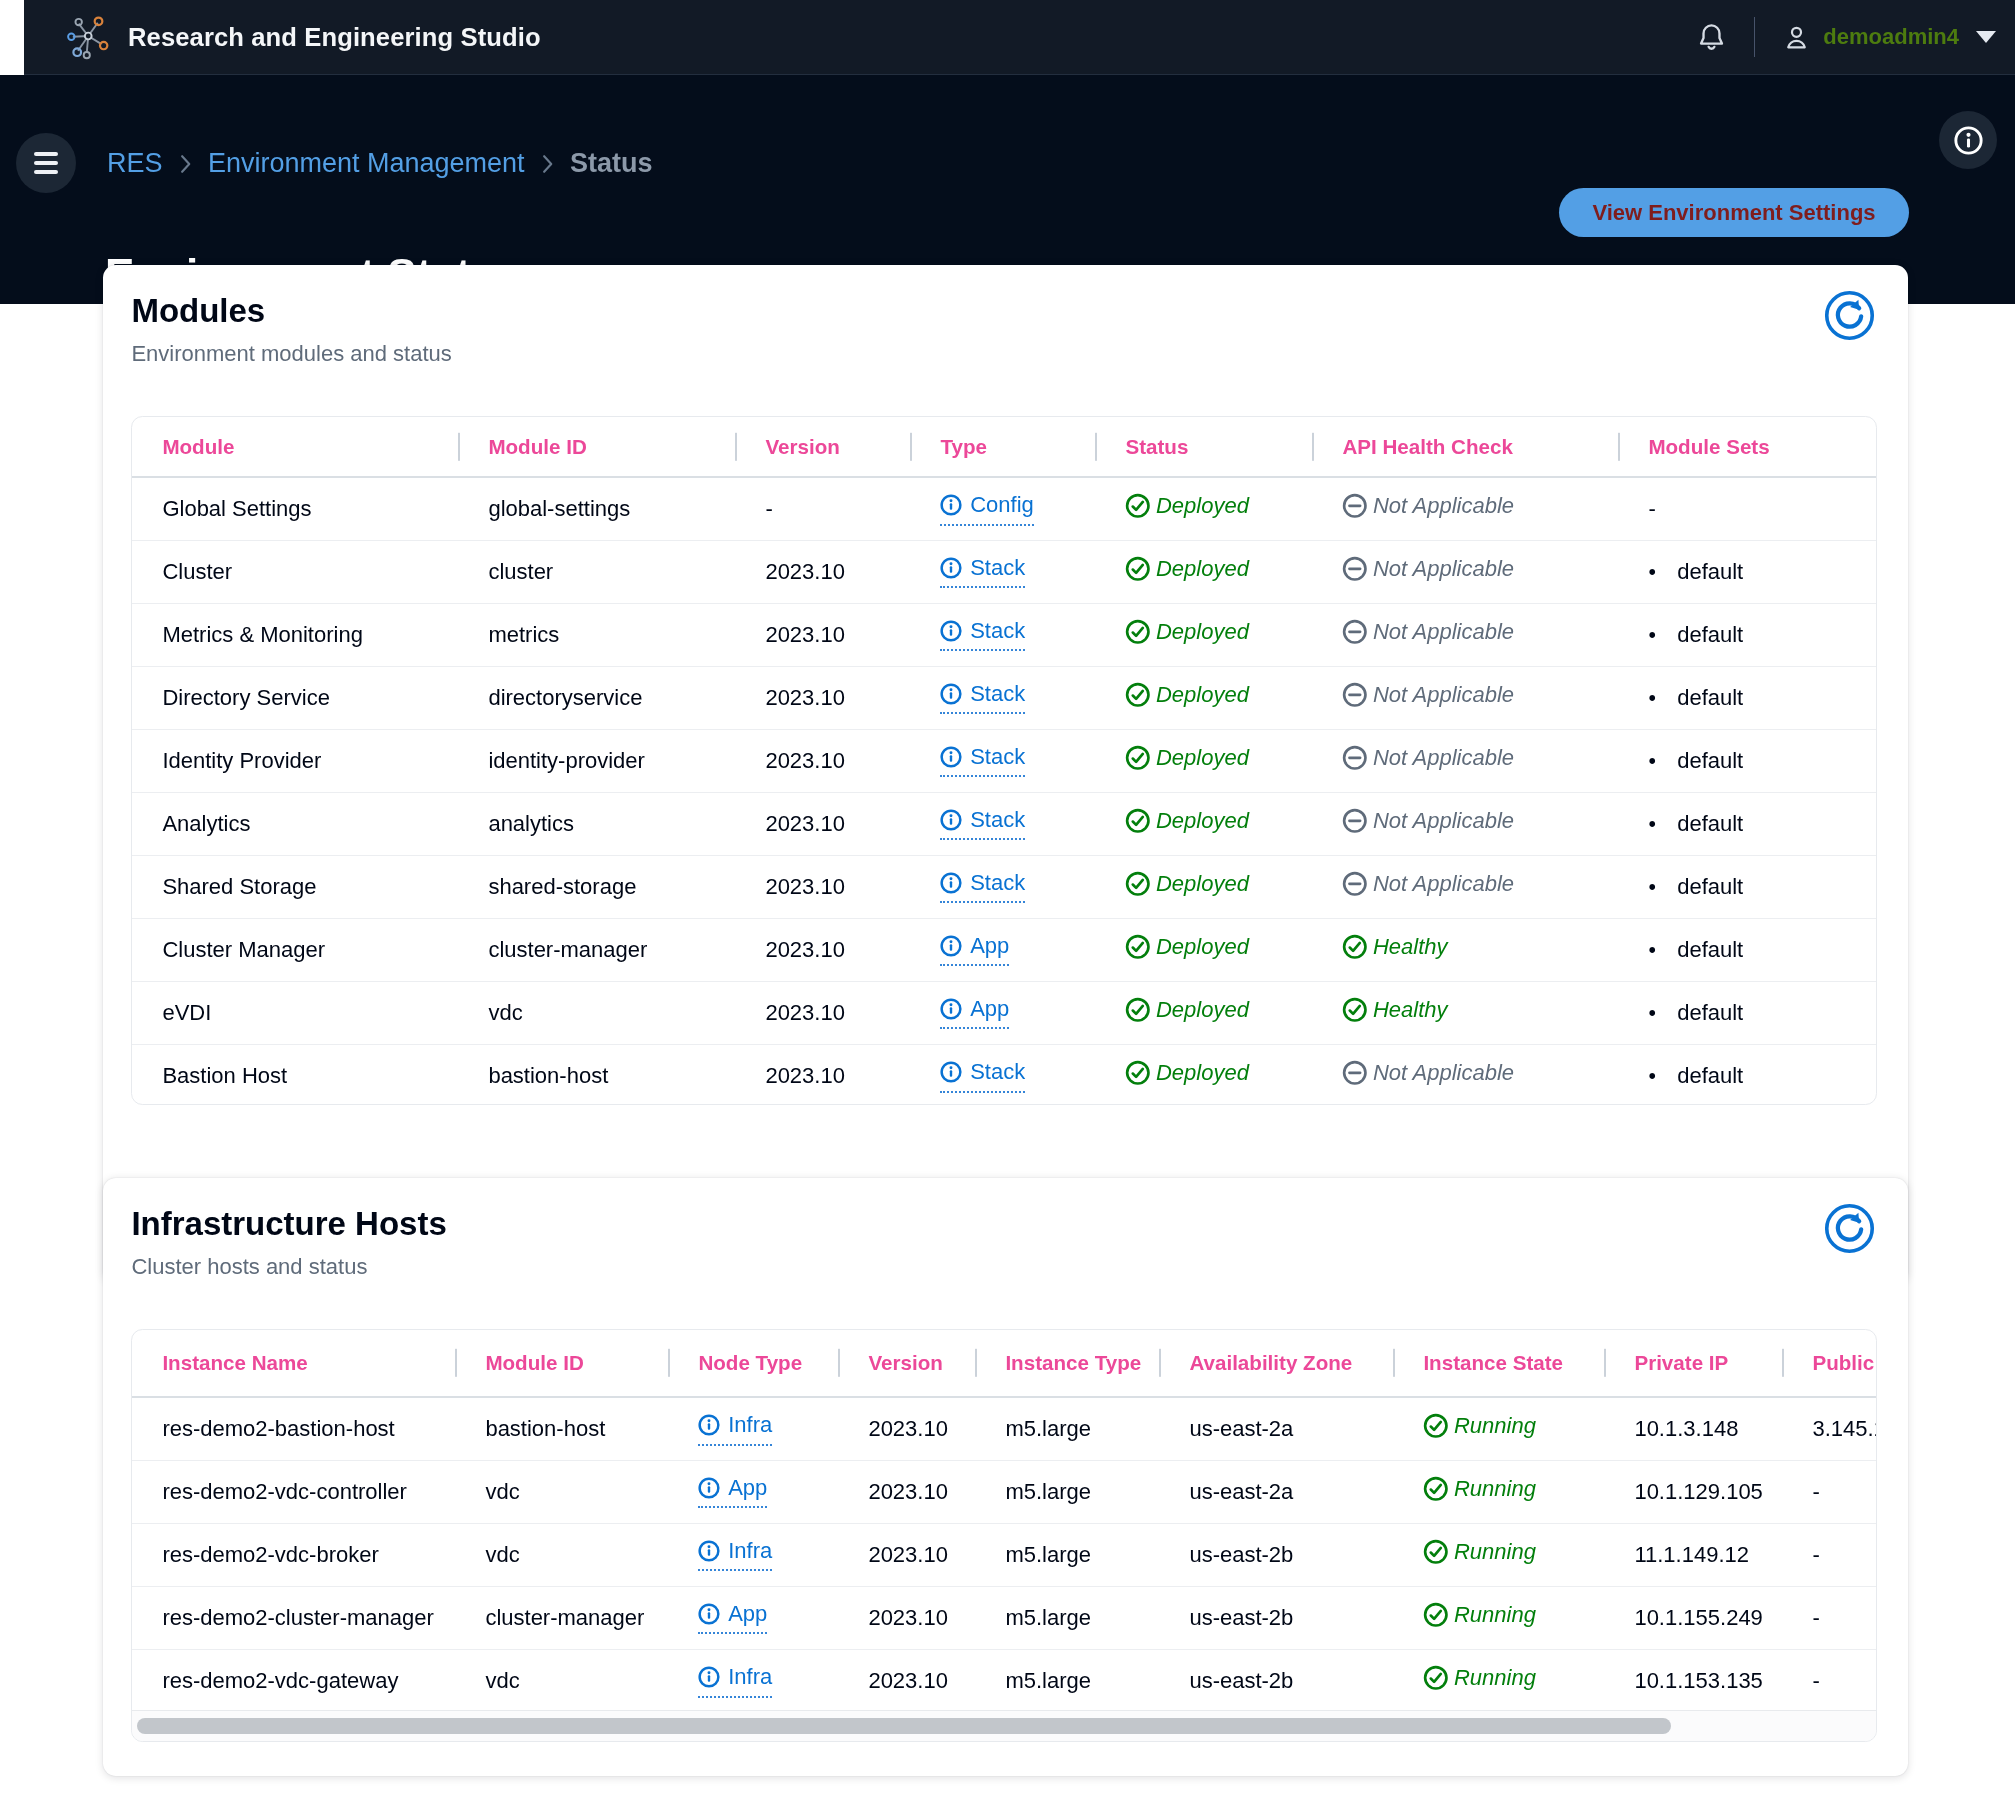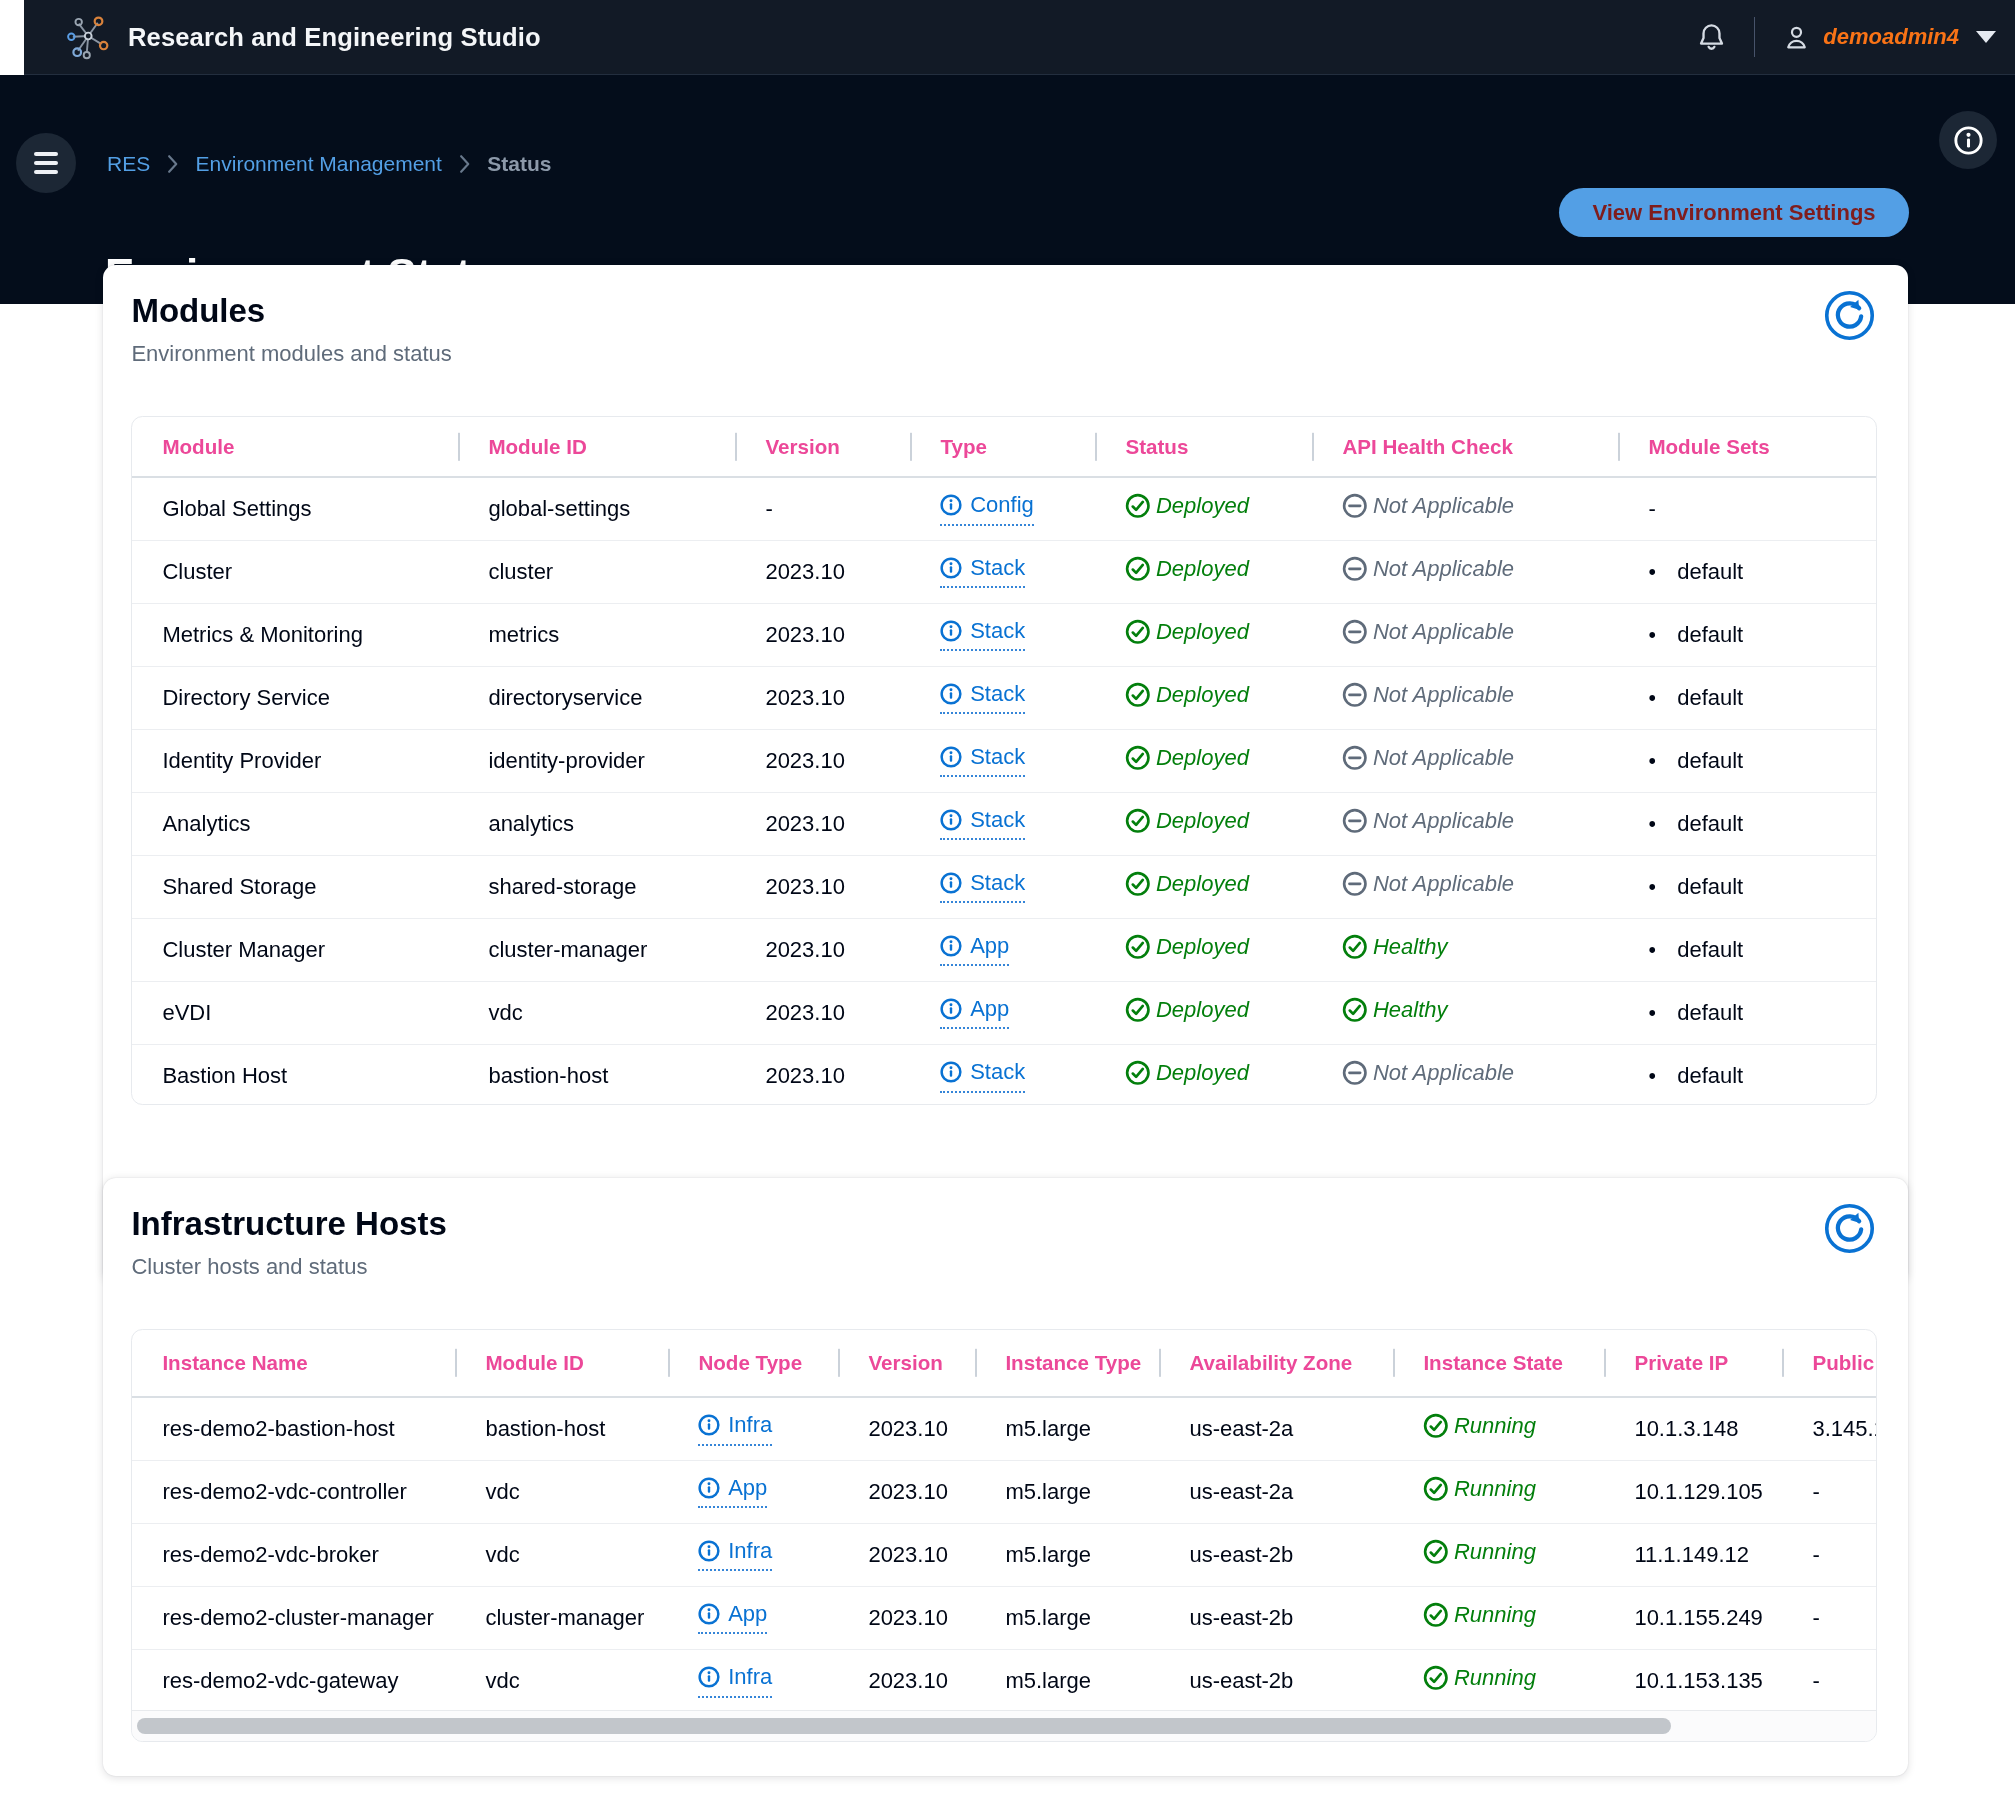--- a/index.html
+++ b/index.html
@@ -15,31 +15,31 @@
     display:flex; align-items:center; padding:0 43px 0 40px;margin-left:24px;
   }
   .logo svg { width:47px; height:47px; display:block; }
   .app-title { margin-left:17px; font-size:25.6px; font-weight:700; color:#f4f6f8; letter-spacing:0.1px; }
   .topbar-right { margin-left:auto; display:flex; align-items:center; }
   .icon-btn { background:none; border:none; cursor:pointer; display:flex; align-items:center; }
   .icon-btn svg { width:33px; height:33px; }
   .vdiv { width:1.4px; height:40px; background:#47536a; margin:0 25.6px; }
   .user-menu { background:none; border:none; cursor:pointer; display:flex; align-items:center; }
   .user-menu svg { width:31px; height:31px; }
-  .username { margin-left:11.4px; font-size:22px; font-weight:700; color:#f97316;font-style:italic; }
+  .username { margin-left:11.4px; font-size:22px; font-weight:700; color:#4d7c0f; }
   .caret { margin-left:17px; width:0; height:0; border-left:10px solid transparent; border-right:10px solid transparent; border-top:12px solid #e4e9f0; }
   
   .hero { position:absolute; left:0; top:75px; width:2015px; height:229px; background:#040d1b; }
   .menu-btn {
     position:absolute; left:16.4px; top:58px; width:60px; height:60px; border-radius:50%;
     background:#1c2735; border:none; cursor:pointer;
     display:flex; flex-direction:column; justify-content:center; align-items:center; gap:5.7px;
   }
   .menu-btn i { display:block; width:24px; height:3.6px; border-radius:2.1px; background:#eef1f5; }
-  .breadcrumb { position:absolute; left:107px; top:70px; height:37px; display:flex; align-items:center; gap:17px; font-size:21px; }
+  .breadcrumb { position:absolute; left:107px; top:70px; height:37px; display:flex; align-items:center; gap:17px; font-size:27px; }
   .crumb-link { color:#539fe5; text-decoration:none; cursor:pointer; }
   .crumb-sep svg { width:11.4px; height:20px; display:block; }
   .crumb-current { color:#8c99a9; font-weight:700; }
   .page-title { position:absolute; left:105px; top:175px; font-size:44px; font-weight:700; color:#ffffff; letter-spacing:0.1px; }
   .settings-btn {
     position:absolute; left:1559px; top:113px; width:350px; height:49px; border-radius:33px;
     background:#539fe5; border:none; cursor:pointer;
     font-family:"Liberation Sans", sans-serif; font-size:22px; font-weight:700; color:#7f1d1d;
   }
   .info-btn {

